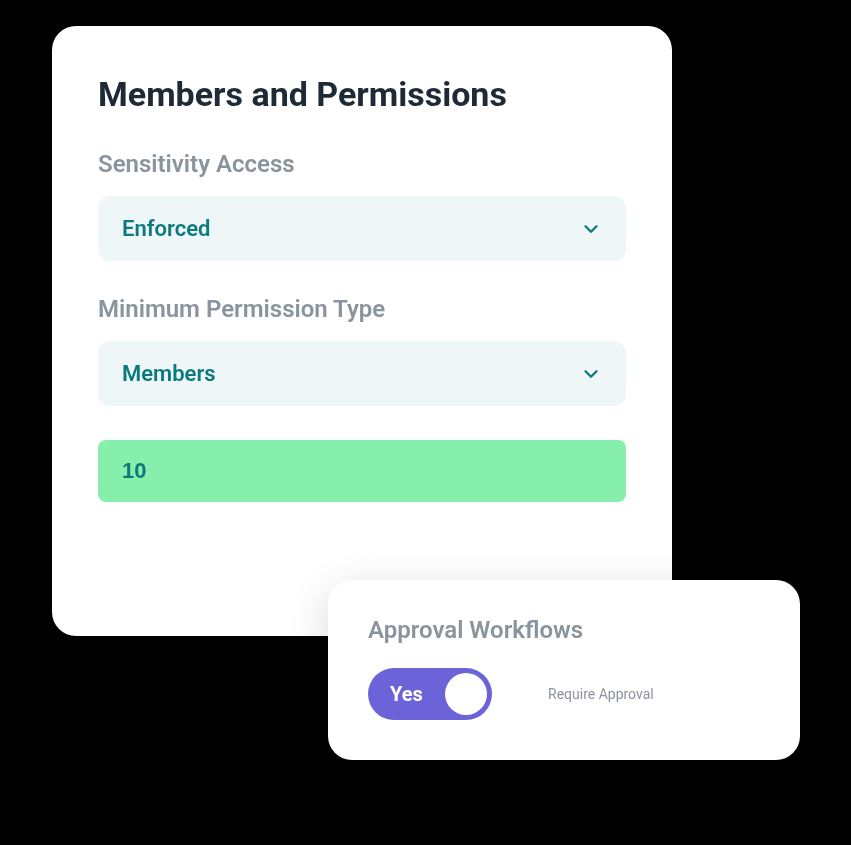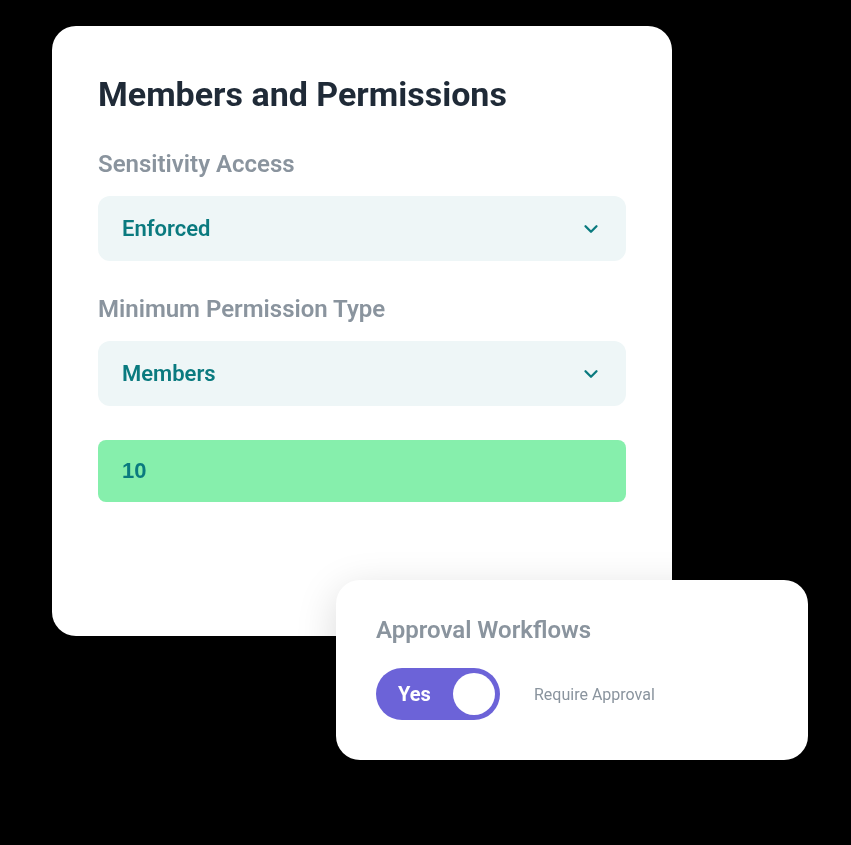--- a/index.html
+++ b/index.html
@@ -75,38 +75,38 @@
       font-size: 22px;
       font-weight: 600;
       color: #0a7a7f;
       border: none;
       background: transparent;
       outline: none;
       width: 100%;
     }
     .card-overlay {
       position: absolute;
-      left: 336px;
+      left: 328px;
       top: 580px;
       width: 472px;
       background: #fff;
       border-radius: 24px;
       padding: 36px 40px 40px 40px;
       box-shadow: 0 10px 40px rgba(0,0,0,0.15);
     }
     .overlay-title {
       font-size: 24px;
       font-weight: 600;
       color: #8a949e;
       margin-bottom: 24px;
     }
     .toggle-row {
       display: flex;
       align-items: center;
-      gap: 34px;
+      gap: 24px;
     }
     .toggle {
       position: relative;
       width: 124px;
       height: 52px;
       background: #6c63d8;
       border-radius: 26px;
       display: flex;
       align-items: center;
       cursor: pointer;
@@ -120,22 +120,23 @@
     .toggle-knob {
       position: absolute;
       right: 5px;
       top: 5px;
       width: 42px;
       height: 42px;
       background: #fff;
       border-radius: 50%;
     }
     .toggle-description {
-      font-size: 16px;
+      font-size: 14px;
       color: #8a949e;
+      margin-left: 32px;
     }
   </style>
 </head>
 <body>
 
 <div class="card-main">
   <h1 class="card-title">Members and Permissions</h1>
 
   <div class="field-group">
     <div class="field-label">Sensitivity Access</div>

